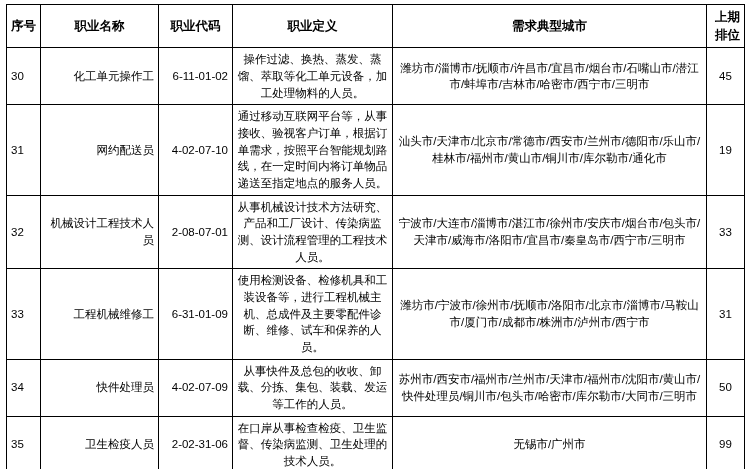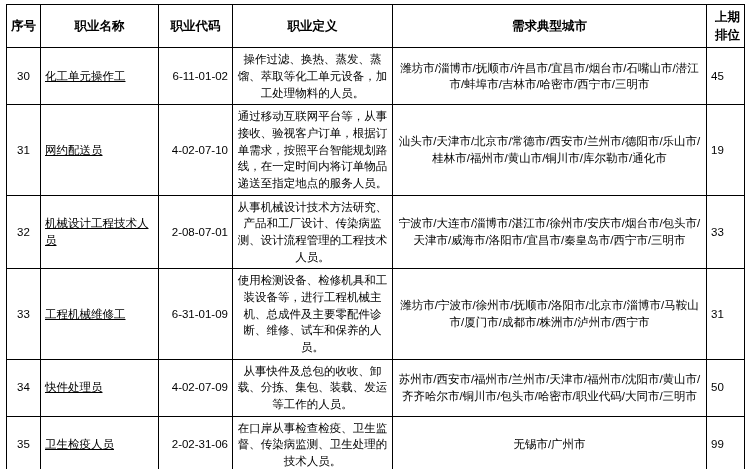--- a/index.html
+++ b/index.html
@@ -39,26 +39,26 @@
     line-height: 1.2;
   }
   
   col.c-seq   { width: 34px; }
   col.c-name  { width: 118px; }
   col.c-code  { width: 74px; }
   col.c-def   { width: 160px; }
   col.c-city  { width: 314px; }
   col.c-rank  { width: 38px; }
 
-  td.seq   { text-align: center; }
-  td.name  { text-align: left; text-decoration: underline; }
+  td.seq   { text-align: left; }
+  td.name  { text-align: right; }
   td.code  { text-align: right; white-space: nowrap; }
   td.def   { text-align: center; }
   td.city  { text-align: center; }
-  td.rank  { }
+  td.rank  { text-align: center; }
   .two-line-head { display: block; text-align: right; }
 </style>
 </head>
 <body>
 
 <div class="sheet">
   <table class="occ-table">
     <colgroup>
       <col class="c-seq">
       <col class="c-name">
@@ -111,21 +111,21 @@
         <td class="code">6-31-01-09</td>
         <td class="def">使用检测设备、检修机具和工装设备等，进行工程机械主机、总成件及主要零配件诊断、维修、试车和保养的人员。</td>
         <td class="city">潍坊市/宁波市/徐州市/抚顺市/洛阳市/北京市/淄博市/马鞍山市/厦门市/成都市/株洲市/泸州市/西宁市</td>
         <td class="rank">31</td>
       </tr>
       <tr>
         <td class="seq">34</td>
         <td class="name">快件处理员</td>
         <td class="code">4-02-07-09</td>
         <td class="def">从事快件及总包的收收、卸载、分拣、集包、装载、发运等工作的人员。</td>
-        <td class="city">苏州市/西安市/福州市/兰州市/天津市/福州市/沈阳市/黄山市/齐齐哈尔市/铜川市/包头市/哈密市/职业代码/大同市/三明市</td>
+        <td class="city">苏州市/西安市/福州市/兰州市/天津市/福州市/沈阳市/黄山市/快件处理员/铜川市/包头市/哈密市/库尔勒市/大同市/三明市</td>
         <td class="rank">50</td>
       </tr>
       <tr>
         <td class="seq">35</td>
         <td class="name">卫生检疫人员</td>
         <td class="code">2-02-31-06</td>
         <td class="def">在口岸从事检查检疫、卫生监督、传染病监测、卫生处理的技术人员。</td>
         <td class="city">无锡市/广州市</td>
         <td class="rank">99</td>
       </tr>

